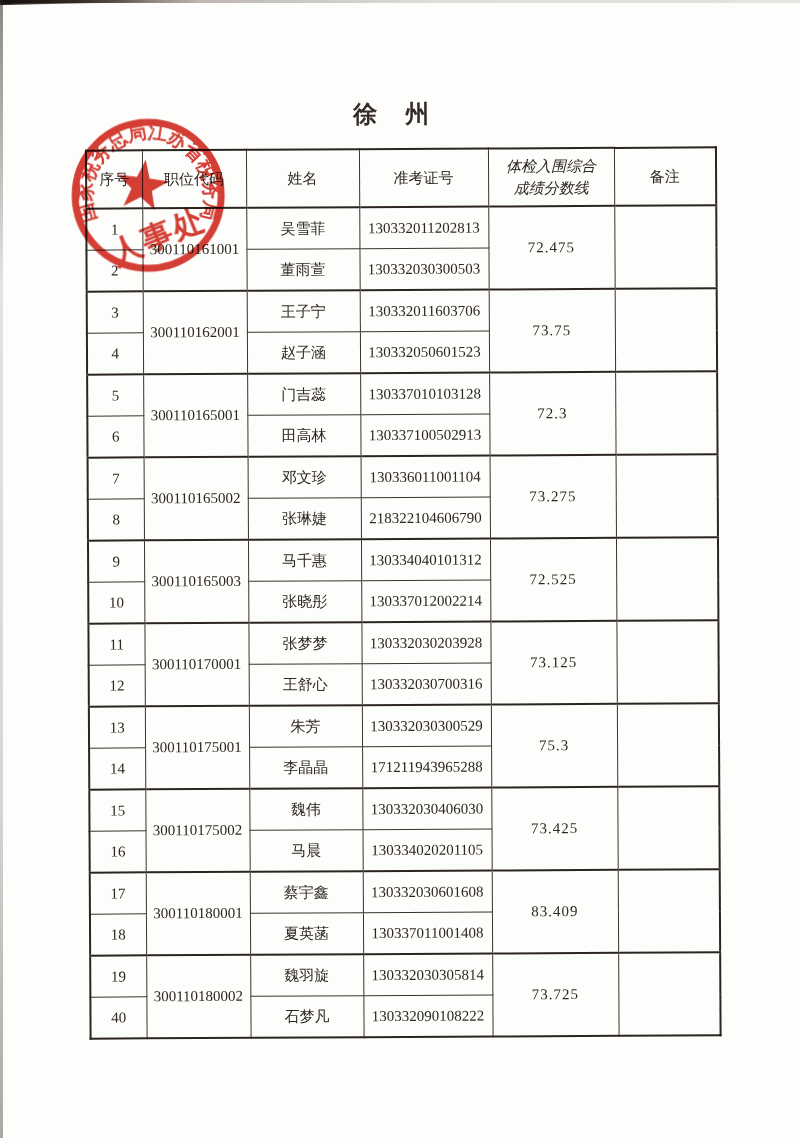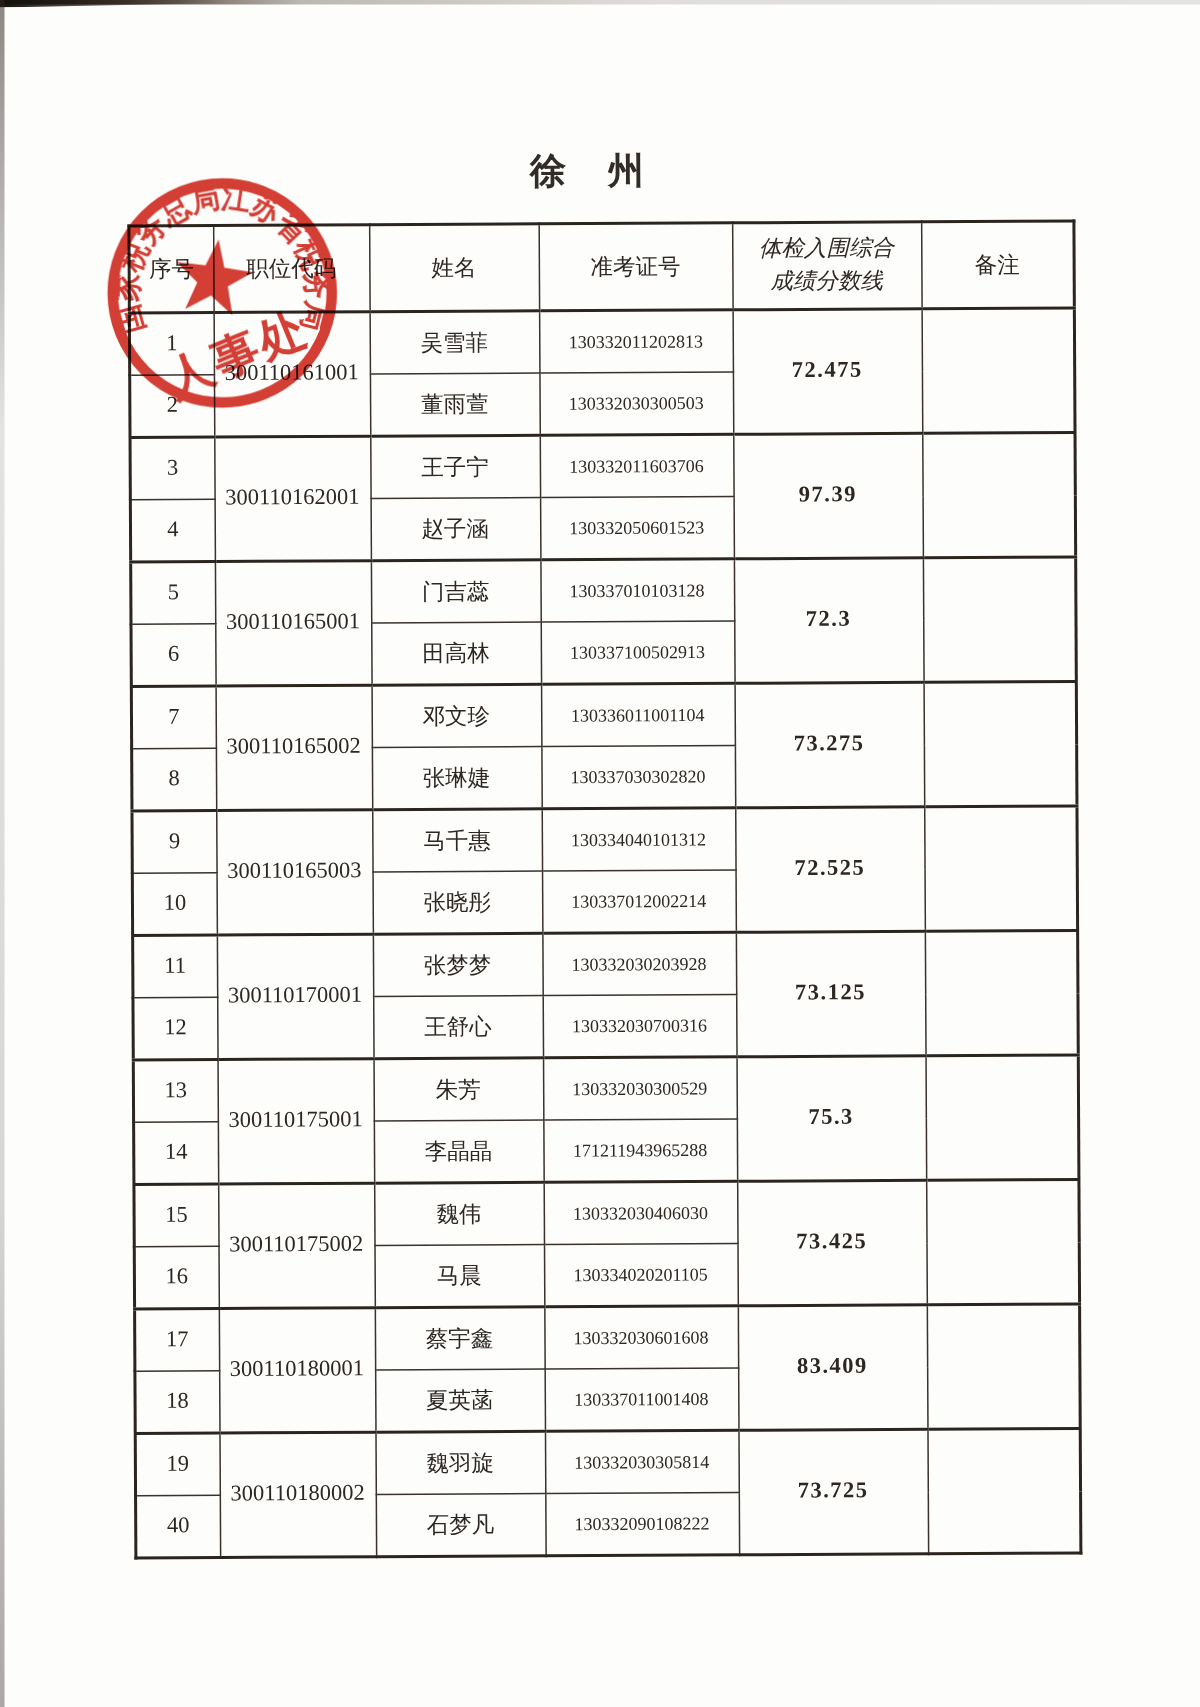--- a/index.html
+++ b/index.html
@@ -47,23 +47,23 @@
     padding:0;overflow:hidden;
   }
   table.roster{border:2px solid #2c251f;}
   table.roster thead th{
     height:56px;font-weight:400;font-size:15px;
     border-bottom:2px solid #2c251f;
   }
   th.h-score{white-space:pre-line;line-height:1.5;font-style:italic;}
   tbody td{height:40px;}
   tr.g-top td{border-top:2px solid #2c251f;}
-  td.c-ticket{font-size:12px;letter-spacing:0px;}
+  td.c-ticket{font-size:15px;letter-spacing:0px;}
   td.c-code{font-size:15px;}
-  td.c-score{font-size:15px;letter-spacing:1px;font-weight:bold;}
+  td.c-score{font-size:15px;letter-spacing:1px;}
   
   .stamp{
     position:absolute;left:61px;top:107px;width:174px;height:174px;
     mix-blend-mode:multiply;opacity:.9;filter:blur(.3px);
     pointer-events:none;
   }
 </style>
 </head>
 <body>
 
@@ -108,21 +108,21 @@
         <td class="c-no">2</td>
         <td class="c-name">董雨萱</td>
         <td class="c-ticket">130332030300503</td>
       </tr>
 
       <tr class="g-top">
         <td class="c-no">3</td>
         <td class="c-code" rowspan="2">300110162001</td>
         <td class="c-name">王子宁</td>
         <td class="c-ticket">130332011603706</td>
-        <td class="c-score" rowspan="2">97.39</td>
+        <td class="c-score" rowspan="2">73.75</td>
         <td class="c-remark" rowspan="2"></td>
       </tr>
       <tr>
         <td class="c-no">4</td>
         <td class="c-name">赵子涵</td>
         <td class="c-ticket">130332050601523</td>
       </tr>
 
       <tr class="g-top">
         <td class="c-no">5</td>
@@ -142,21 +142,21 @@
         <td class="c-no">7</td>
         <td class="c-code" rowspan="2">300110165002</td>
         <td class="c-name">邓文珍</td>
         <td class="c-ticket">130336011001104</td>
         <td class="c-score" rowspan="2">73.275</td>
         <td class="c-remark" rowspan="2"></td>
       </tr>
       <tr>
         <td class="c-no">8</td>
         <td class="c-name">张琳婕</td>
-        <td class="c-ticket">130337030302820</td>
+        <td class="c-ticket">218322104606790</td>
       </tr>
 
       <tr class="g-top">
         <td class="c-no">9</td>
         <td class="c-code" rowspan="2">300110165003</td>
         <td class="c-name">马千惠</td>
         <td class="c-ticket">130334040101312</td>
         <td class="c-score" rowspan="2">72.525</td>
         <td class="c-remark" rowspan="2"></td>
       </tr>

